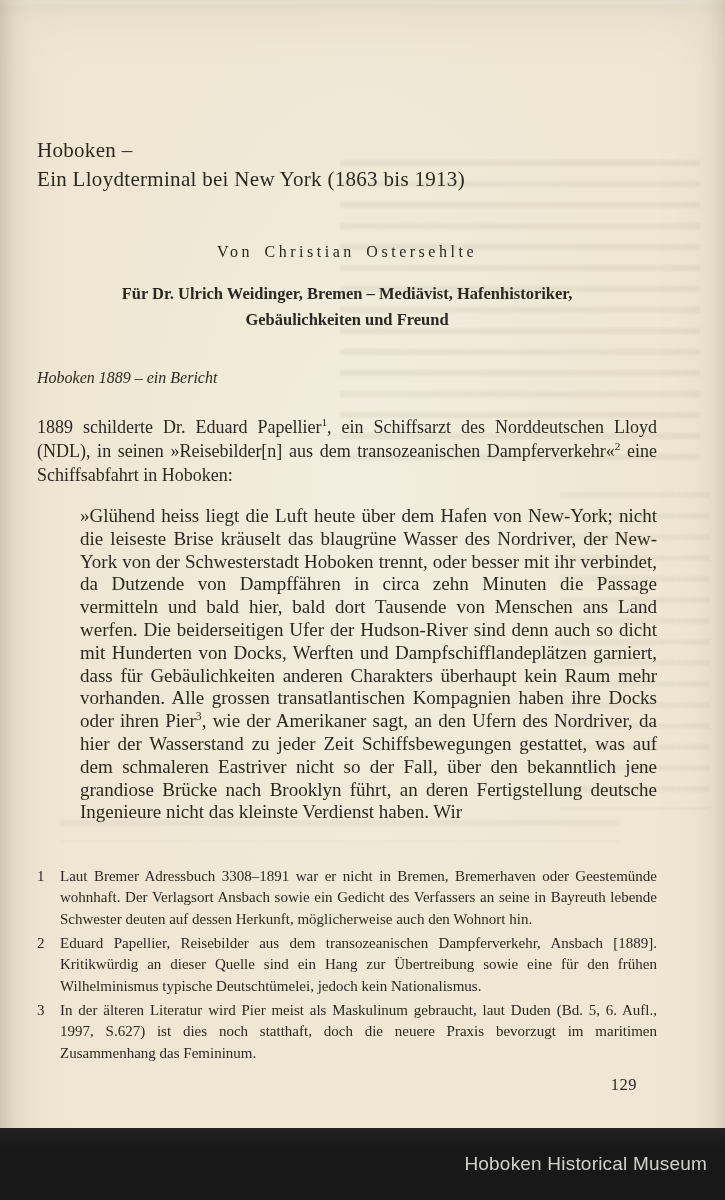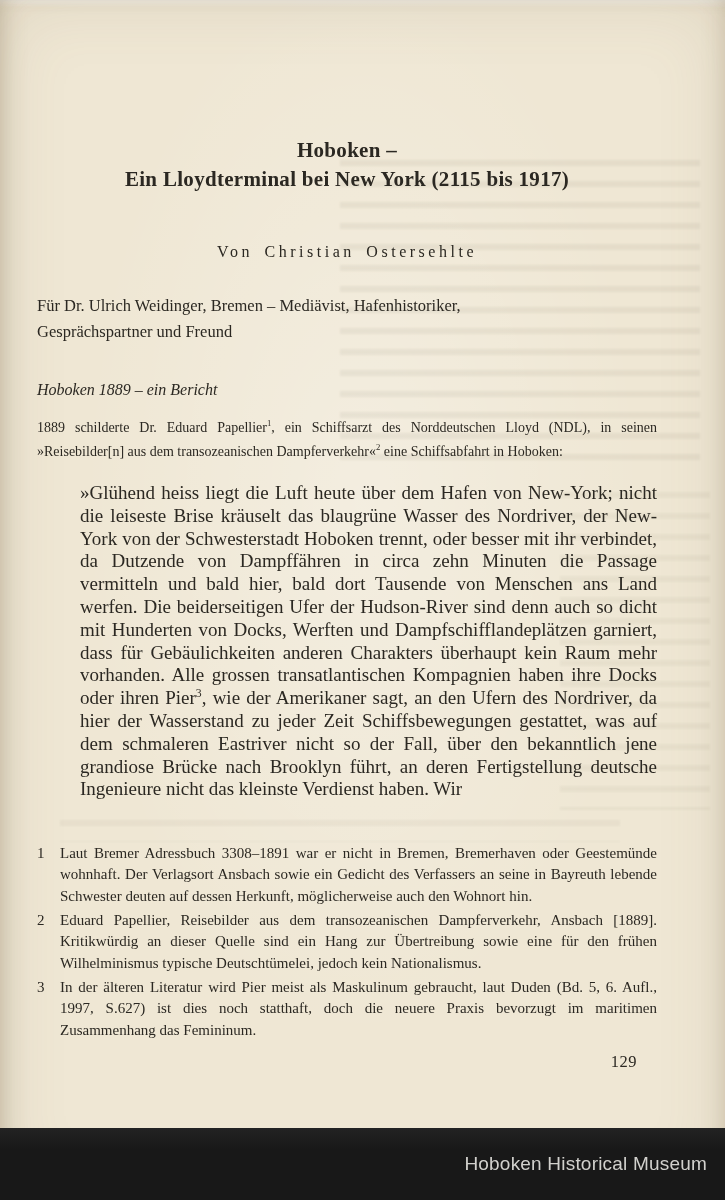--- a/index.html
+++ b/index.html
@@ -42,50 +42,50 @@
   }
   .bleed-top{left:340px;top:148px;width:360px;height:320px;}
   .bleed-right{left:560px;top:480px;width:150px;height:330px;opacity:.8;}
   .bleed-mid{left:60px;top:808px;width:560px;height:34px;opacity:.75;}
 
   .content{
     position:relative;
     padding:136px 68px 0 37px; 
   }
   .title{
-    text-align:center;
     font-size:21px;
     line-height:29px;
-    font-weight:bold;
+    font-weight:normal;
     letter-spacing:.3px;
   }
   .title span{display:block;}
   .author{
     text-align:center;
     margin-top:49px;
     font-size:16px;
     letter-spacing:.22em;
     word-spacing:.25em;
   }
   .dedication{
-    text-align:left;
-    margin-top:32px;
+    text-align:center;
+    margin-top:20px;
     font-size:16.5px;
     line-height:26px;
+    font-weight:bold;
   }
   .dedication span{display:block;}
   .section-heading{
     margin-top:36px;
     font-size:16px;
     font-style:italic;
     font-weight:normal;
   }
   .intro{
-    margin-top:17px;
-    font-size:14px;
+    margin-top:28px;
+    font-size:18px;
     line-height:24px;
     text-align:justify;
   }
   sup{
     font-size:.62em;
     line-height:0;
     vertical-align:super;
     letter-spacing:0;
   }
   .blockquote{
@@ -136,28 +136,28 @@
 <div class="scan">
 
   <div class="bleed bleed-top"></div>
   <div class="bleed bleed-right"></div>
   <div class="bleed bleed-mid"></div>
 
   <div class="content">
 
     <h1 class="title">
       <span>Hoboken –</span>
-      <span>Ein Lloydterminal bei New York (2115 bis 1917)</span>
+      <span>Ein Lloydterminal bei New York (1863 bis 1913)</span>
     </h1>
 
     <div class="author">Von Christian Ostersehlte</div>
 
     <div class="dedication">
       <span>Für Dr. Ulrich Weidinger, Bremen – Mediävist, Hafenhistoriker,</span>
-      <span>Gesprächspartner und Freund</span>
+      <span>Gebäulichkeiten und Freund</span>
     </div>
 
     <h2 class="section-heading">Hoboken 1889 – ein Bericht</h2>
 
     <p class="intro"><span>1889 schilderte Dr. Eduard Papellier</span><sup>1</sup><span>, ein Schiffsarzt des Norddeutschen Lloyd (NDL), in seinen »Reisebilder[n] aus dem transozeanischen Dampferverkehr«</span><sup>2</sup><span> eine Schiffsabfahrt in Hoboken:</span></p>
 
     <p class="blockquote"><span>»Glühend heiss liegt die Luft heute über dem Hafen von New-York; nicht die leiseste Brise kräuselt das blaugrüne Wasser des Nordriver, der New-York von der Schwesterstadt Hoboken trennt, oder besser mit ihr verbindet, da Dutzende von Dampffähren in circa zehn Minuten die Passage vermitteln und bald hier, bald dort Tausende von Menschen ans Land werfen. Die beiderseitigen Ufer der Hudson-River sind denn auch so dicht mit Hunderten von Docks, Werften und Dampfschifflandeplätzen garniert, dass für Gebäulichkeiten anderen Charakters überhaupt kein Raum mehr vorhanden. Alle grossen transatlantischen Kompagnien haben ihre Docks oder ihren Pier</span><sup>3</sup><span>, wie der Amerikaner sagt, an den Ufern des Nordriver, da hier der Wasserstand zu jeder Zeit Schiffsbewegungen gestattet, was auf dem schmaleren Eastriver nicht so der Fall, über den bekanntlich jene grandiose Brücke nach Brooklyn führt, an deren Fertigstellung deutsche Ingenieure nicht das kleinste Verdienst haben. Wir</span></p>
 
     <div class="footnotes">
       <div class="footnote">

